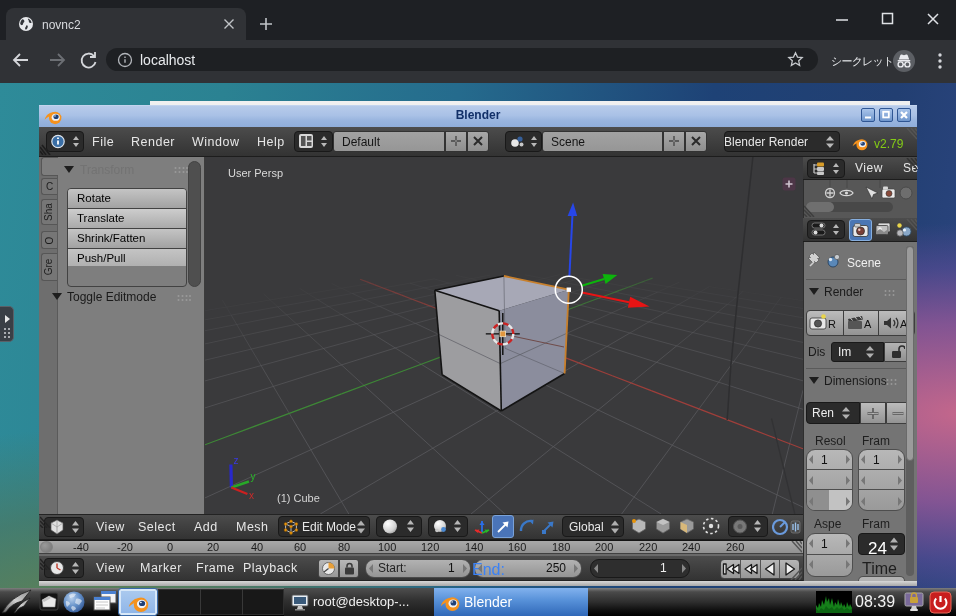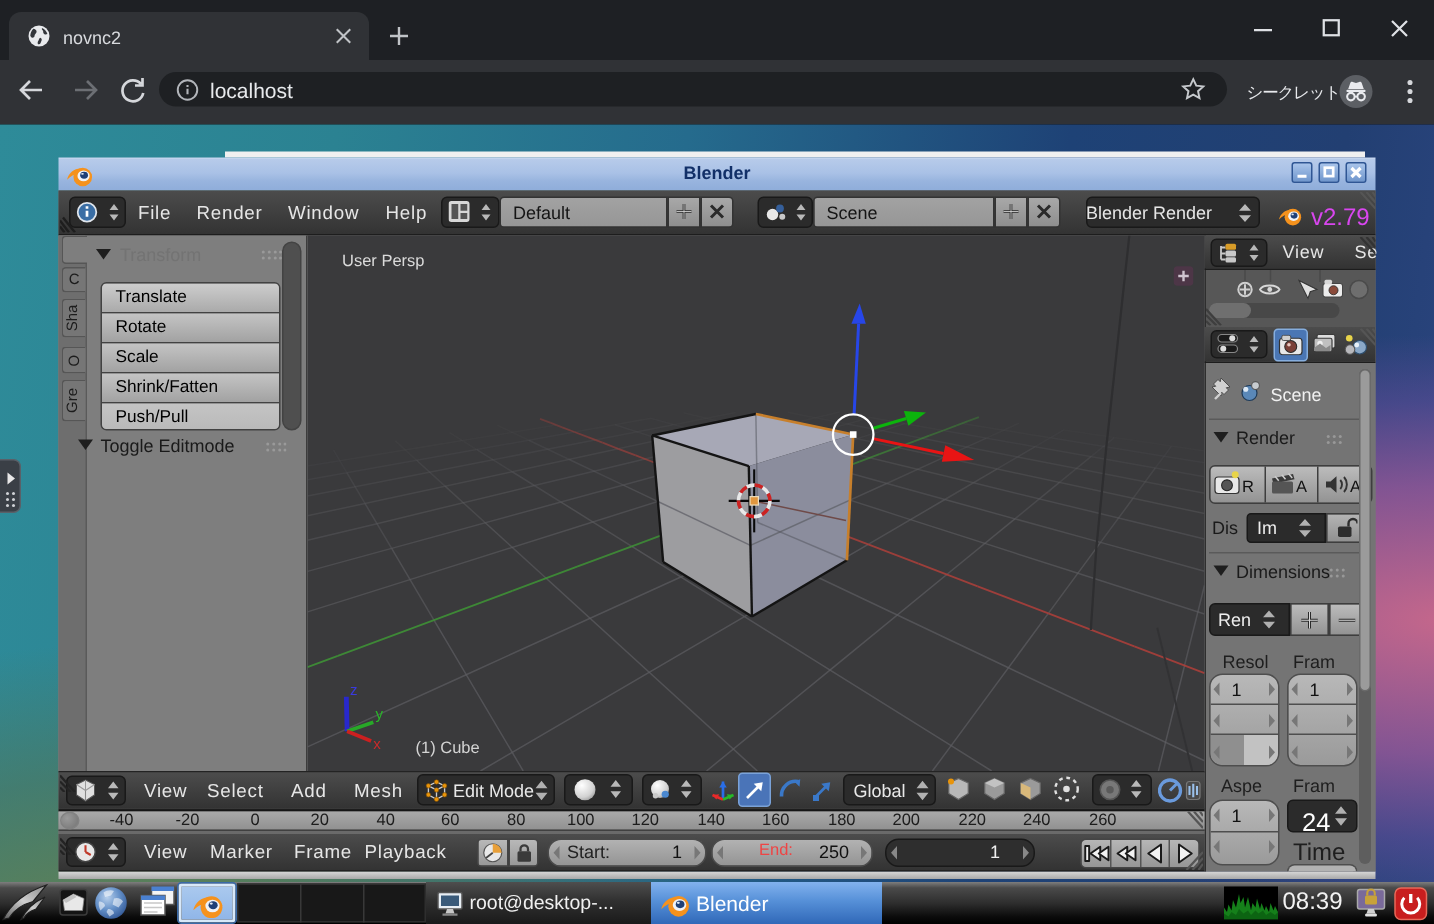--- a/index.html
+++ b/index.html
@@ -153,21 +153,21 @@
 <svg class="abs" style="left:824px;top:135px" width="12" height="14" viewBox="0 0 12 14">
     <path d="M2 5.5l4-4.5 4 4.5zM2 8.5l4 4.5 4-4.5z" fill="#b8b8b8"></path>
   </svg>
 <svg class="abs" style="left:852px;top:135px" width="16" height="16" viewBox="0 0 20 20">
     <path d="M0.8 14.2C2.2 8.0 8.5 4.4 14.0 6.6c2.4 1 4.2 2.6 5.4 4.6l-7.2-.4C10.4 8.6 4.6 10.0 0.8 14.2z" fill="#f5921d"></path>
     <circle cx="12.4" cy="12.2" r="6.9" fill="#f5921d"></circle>
     <ellipse cx="13.0" cy="11.4" rx="4.5" ry="4.0" fill="#eef2f8"></ellipse>
     <ellipse cx="13.4" cy="10.9" rx="2.9" ry="2.55" fill="#1f4077"></ellipse>
     <ellipse cx="12.2" cy="9.9" rx="1.0" ry=".7" fill="#dfe8f2"></ellipse>
   </svg>
-<div class="abs" style="left:874px;top:137px;font-size:16px;color:#d946ef">v2.79</div>
+<div class="abs" style="left:874px;top:137px;font-size:12px;color:#84cc16">v2.79</div>
 
 <div class="abs" style="left:39px;top:157px;width:166px;height:357px;background:#7e7e7e;border-right:1px solid #3c3c3c"></div>
 <div class="abs" style="left:39px;top:157px;width:19px;height:357px;background:#6e6e6e;border-right:1px solid #5a5a5a"></div>
 <div class="abs" style="left:41px;top:157px;width:17px;height:19px;background:#7e7e7e;border:1px solid #565656;border-right:none;border-radius:3px 0 0 3px"></div>
 <div class="abs" style="left:41px;top:178px;width:16px;height:17px;background:#767676;border:1px solid #565656;border-right:none;border-radius:3px 0 0 3px;color:#1c1c1c;font-size:10px;text-align:center;line-height:16px">C</div>
 <div class="abs" style="left:41px;top:199px;width:16px;height:26px;background:#767676;border:1px solid #565656;border-right:none;border-radius:3px 0 0 3px"></div>
 <div class="abs" style="left:36px;top:206px;width:26px;height:12px;color:#1c1c1c;font-size:10px;text-align:center;transform:rotate(-90deg)">Sha</div>
 <div class="abs" style="left:41px;top:231px;width:16px;height:18px;background:#767676;border:1px solid #565656;border-right:none;border-radius:3px 0 0 3px;color:#1c1c1c;font-size:10px;text-align:center;line-height:17px;"><span style="display:inline-block;transform:rotate(-90deg)">O</span></div>
 <div class="abs" style="left:41px;top:253px;width:16px;height:28px;background:#767676;border:1px solid #565656;border-right:none;border-radius:3px 0 0 3px"></div>
 <div class="abs" style="left:37px;top:261px;width:24px;height:12px;color:#1c1c1c;font-size:10px;text-align:center;transform:rotate(-90deg)">Gre</div>
@@ -179,25 +179,24 @@
       <circle cx="5.5" cy="2" r="1"></circle>
       <circle cx="9.5" cy="2" r="1"></circle>
       <circle cx="13" cy="2" r="1"></circle>
       <circle cx="1.5" cy="6" r="1"></circle>
       <circle cx="5.5" cy="6" r="1"></circle>
       <circle cx="9.5" cy="6" r="1"></circle>
       <circle cx="13" cy="6" r="1"></circle>
     </g>
   </svg>
 <div class="abs" style="left:67px;top:188px;width:120px;height:99px;border:1px solid #424242;border-radius:4px;overflow:hidden">
+<div style="height:20px;background:linear-gradient(#c4c4c4,#a2a2a2);border-bottom:1px solid #424242;font-size:11.5px;color:#000;padding:3px 0 0 9px">Rotate</div>
 <div style="height:20px;background:linear-gradient(#cdcdcd,#aaaaaa);border-bottom:1px solid #424242;font-size:11.5px;color:#000;padding:3px 0 0 9px">Translate</div>
-<div style="height:20px;background:linear-gradient(#c4c4c4,#a2a2a2);border-bottom:1px solid #424242;font-size:11.5px;color:#000;padding:3px 0 0 9px">Rotate</div>
-<div style="height:20px;background:linear-gradient(#c4c4c4,#a2a2a2);border-bottom:1px solid #424242;font-size:11.5px;color:#000;padding:3px 0 0 9px">Scale</div>
 <div style="height:20px;background:linear-gradient(#c4c4c4,#a2a2a2);border-bottom:1px solid #424242;font-size:11.5px;color:#000;padding:3px 0 0 9px">Shrink/Fatten</div>
-<div style="height:33px;background:linear-gradient(#c4c4c4,#b0b0b0);font-size:11.5px;color:#000;padding:3px 0 0 9px">Push/Pull</div>
+<div style="height:17px;background:linear-gradient(#c4c4c4,#b0b0b0);font-size:11.5px;color:#000;padding:3px 0 0 9px">Push/Pull</div>
 </div>
 <div class="abs" style="left:188px;top:161px;width:13px;height:126px;background:#4f4f4f;border:1px solid #434343;border-radius:7px"></div>
 <div class="abs" style="left:52px;top:290px;width:0;height:0;border-left:5px solid transparent;border-right:5px solid transparent;border-top:7px solid #1e1e1e;margin-top:3px"></div>
 <div class="abs" style="left:67px;top:290px;font-size:12px;color:#1a1a1a">Toggle Editmode</div>
 <svg class="abs" style="left:177px;top:294px" width="14" height="8" viewBox="0 0 14 8">
     <g fill="#9a9a9a">
       <circle cx="1.5" cy="2" r="1"></circle>
       <circle cx="5.5" cy="2" r="1"></circle>
       <circle cx="9.5" cy="2" r="1"></circle>
       <circle cx="13" cy="2" r="1"></circle>
@@ -749,21 +748,21 @@
     <path d="M4 6.5V5a2.5 2.5 0 0 1 5 0v1.5" stroke="#3a3a3a" stroke-width="1.5" fill="none"></path>
   </svg>
 <div class="abs" style="left:365px;top:559px;width:106px;height:19px;background:linear-gradient(#b2b2b2,#949494);border:1px solid #4a4a4a;border-radius:9px"></div>
 <div class="abs" style="left:378px;top:561px;font-size:12px;color:#222">Start:</div>
 <div class="abs" style="left:448px;top:561px;font-size:12px;color:#111">1</div>
 <svg class="abs" style="left:365px;top:559px" width="106" height="19" viewBox="0 0 106 19">
     <path d="M8 5l-4 4.5L8 14z" fill="#777"></path>
     <path d="M98 5l4 4.5-4 4.5z" fill="#777"></path>
   </svg>
 <div class="abs" style="left:474px;top:559px;width:108px;height:19px;background:linear-gradient(#b2b2b2,#949494);border:1px solid #4a4a4a;border-radius:9px"></div>
-<div class="abs" style="left:506px;top:561px;font-size:11px;color:#ef4444">End:</div>
+<div class="abs" style="left:472px;top:561px;font-size:16px;color:#3b82f6">End:</div>
 <div class="abs" style="left:546px;top:561px;font-size:12px;color:#111">250</div>
 <svg class="abs" style="left:474px;top:559px" width="108" height="19" viewBox="0 0 108 19">
     <path d="M8 5l-4 4.5L8 14z" fill="#777"></path>
     <path d="M100 5l4 4.5-4 4.5z" fill="#777"></path>
   </svg>
 <div class="abs" style="left:590px;top:559px;width:100px;height:19px;background:#2e2e2e;border:1px solid #191919;border-radius:9px"></div>
 <div class="abs" style="left:660px;top:561px;font-size:12px;color:#f0f0f0">1</div>
 <svg class="abs" style="left:590px;top:559px" width="100" height="19" viewBox="0 0 100 19">
     <path d="M8 5l-4 4.5L8 14z" fill="#888"></path>
     <path d="M92 5l4 4.5-4 4.5z" fill="#888"></path>

